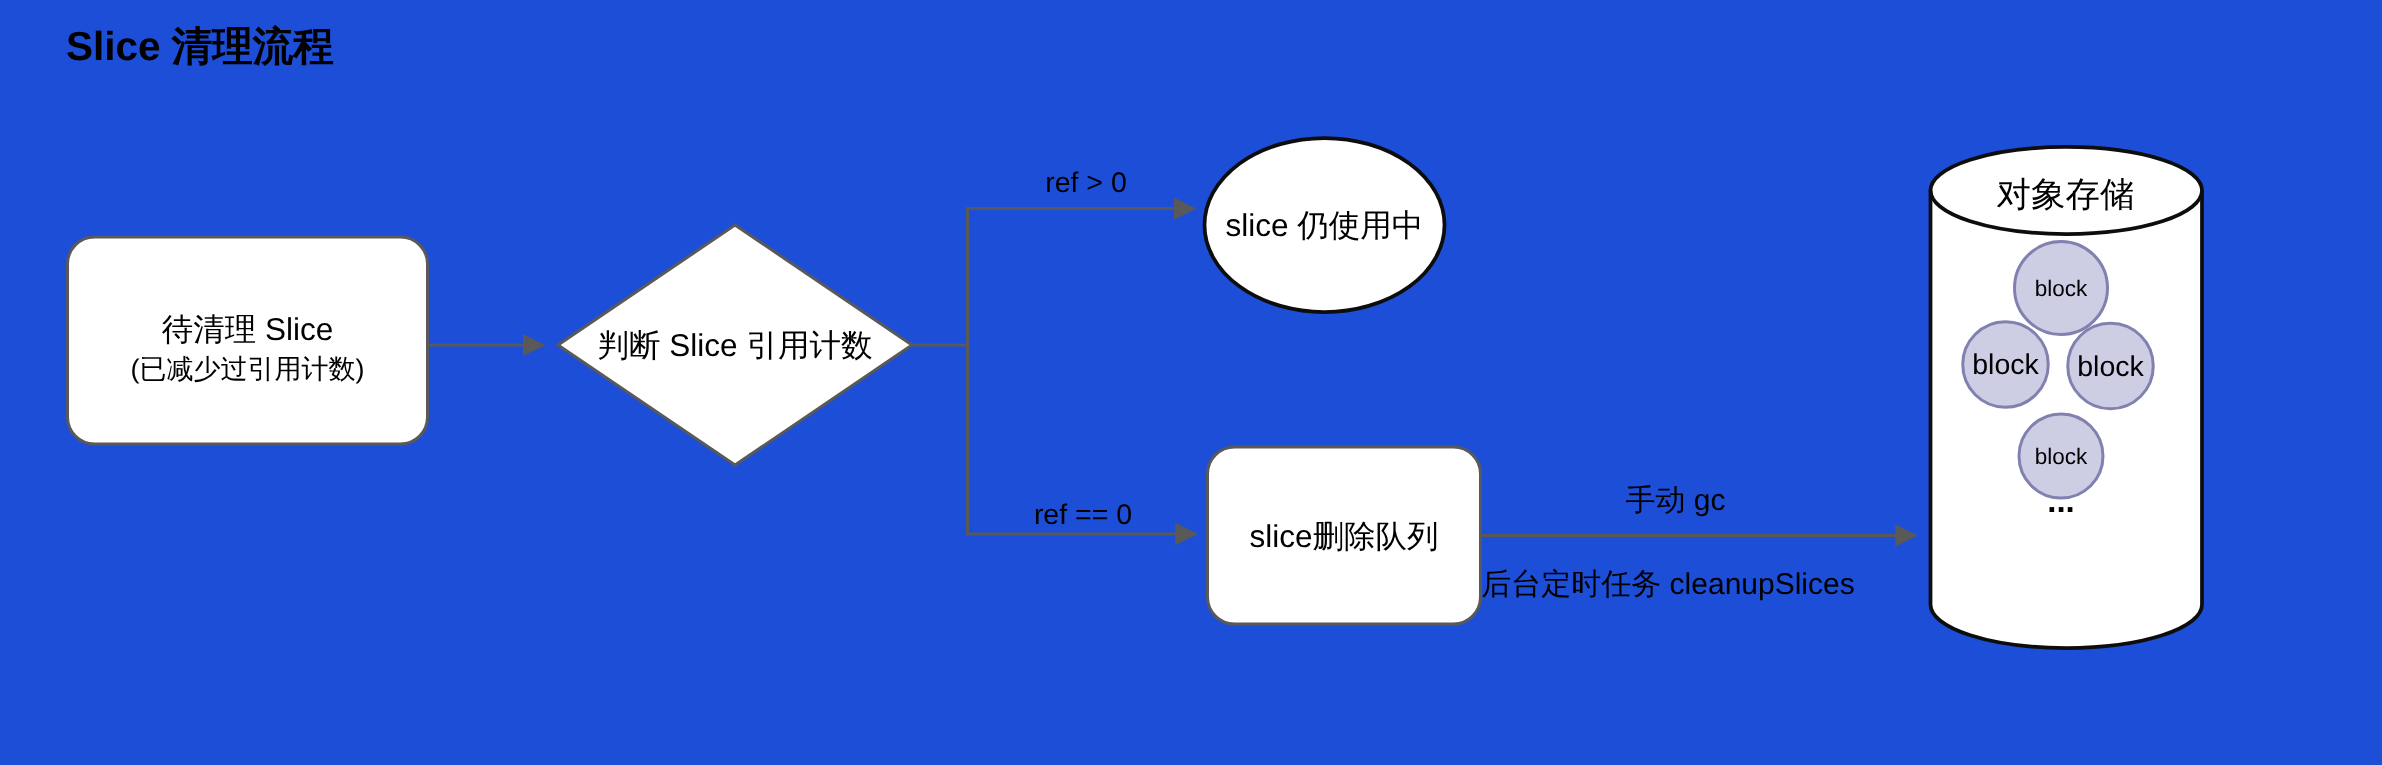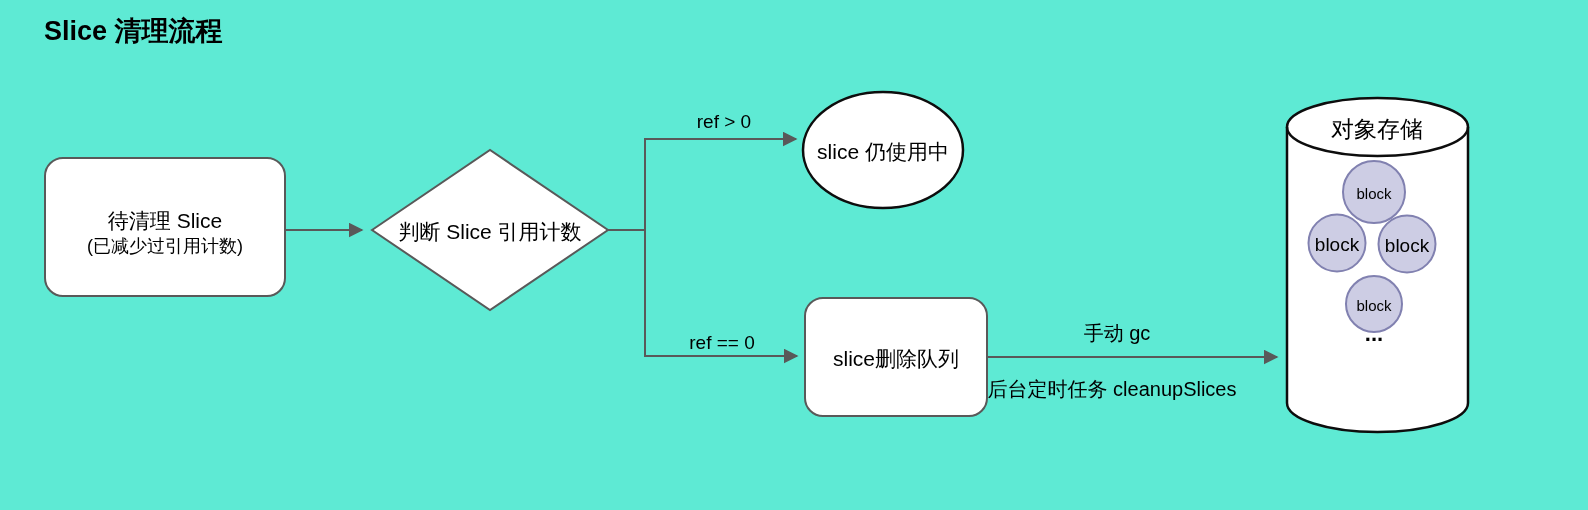--- a/index.html
+++ b/index.html
@@ -5,21 +5,21 @@
   html, body {
     margin: 0;
     padding: 0;
     background: #e8e8e8;
     font-family: "Liberation Sans", "DejaVu Sans", sans-serif;
   }
   .canvas {
     position: relative;
     width: 1588px;
     height: 510px;
-    background: #5eead4;
+    background: #1d4ed8;
     overflow: hidden;
   }
   svg text {
     fill: #000000;
     font-family: "Liberation Sans", "DejaVu Sans", sans-serif;
   }
   .node-label   { font-size: 21px; }
   .node-sub     { font-size: 18px; }
   .edge-label   { font-size: 19px; }
   .gc-label     { font-size: 20px; }

